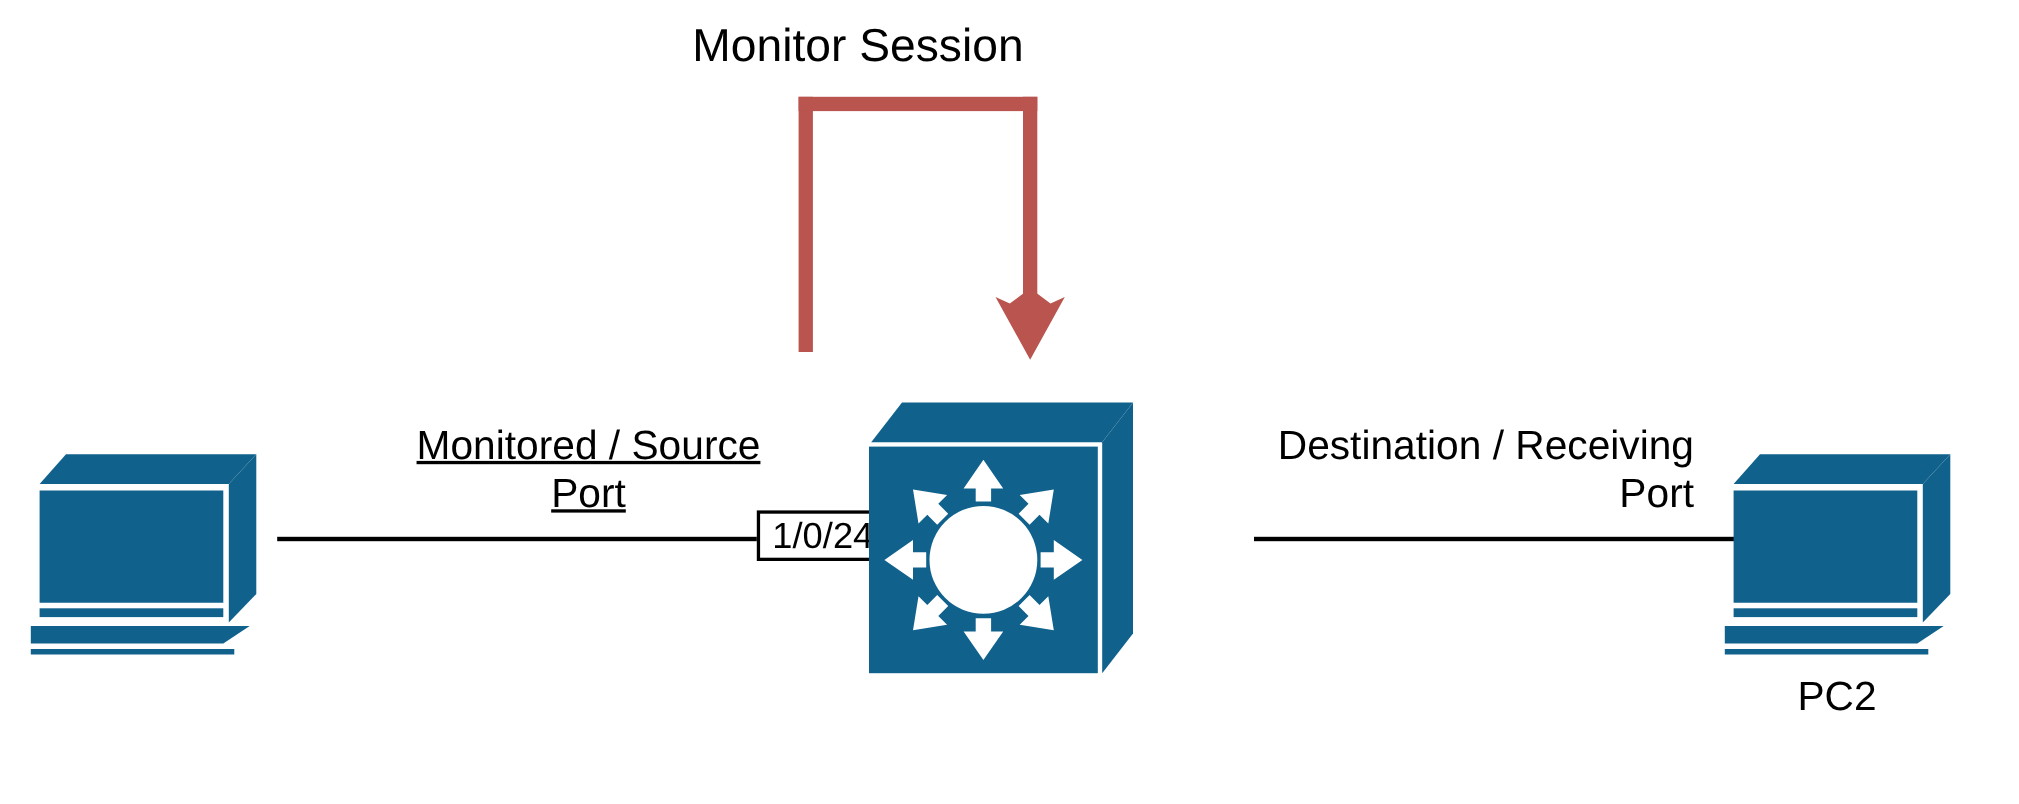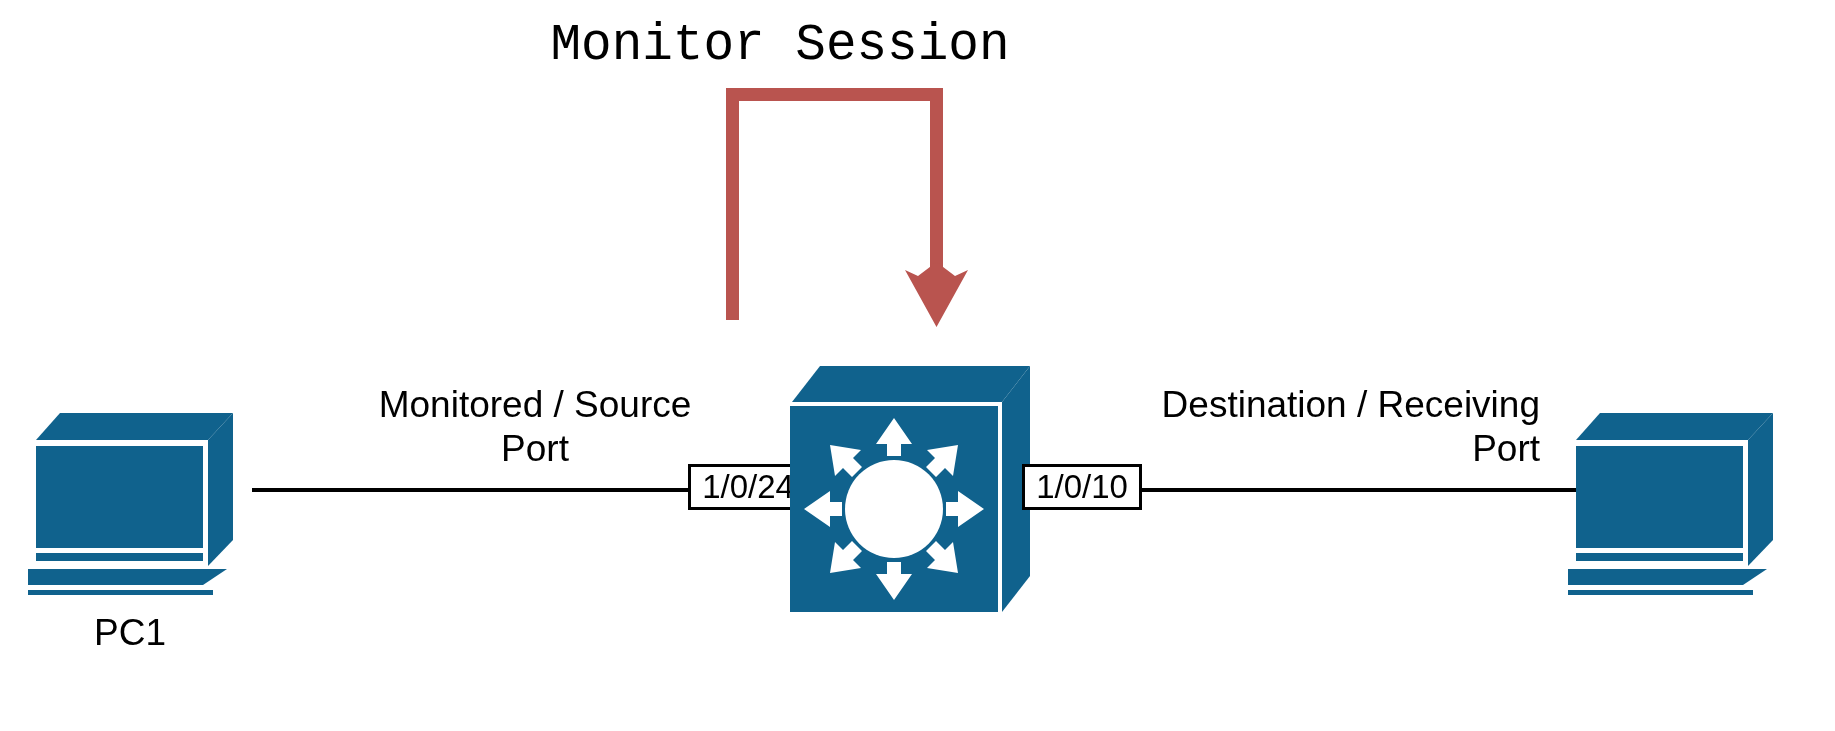--- a/index.html
+++ b/index.html
@@ -20,28 +20,28 @@
     position: absolute;
     white-space: pre;
     text-align: center;
     line-height: 1.18;
     color: #000000;
   }
   #title-monitor-session {
     left: 530px;
     top: 16px;
     width: 500px;
-    font-size: 51px;
-    font-family: Liberation Mono, monospace;
+    font-size: 42px;
   }
   #label-source {
     left: 330px;
     top: 383px;
     width: 410px;
     font-size: 37px;
+    text-decoration: underline;
   }
   #label-destination {
     left: 1040px;
     top: 383px;
     width: 500px;
     font-size: 37px;
     text-align: right;
   }
   #label-pc1 {
     left: 30px;
@@ -176,36 +176,35 @@
       <polygon points="178,85 173,116 165,108 156,117 146,107 155,98 147,90"></polygon>
 
       <polygon points="50,85 81,90 73,98 82,107 72,117 63,108 55,116"></polygon>
 
       <polygon points="178,213 147,208 155,200 146,191 156,181 165,190 173,182"></polygon>
 
       <polygon points="50,213 55,182 63,190 72,181 82,191 73,200 81,208"></polygon>
     </g>
   </svg>
 
-  <div class="portbox" id="port-right">1/0/10</div>
 
   <div class="txt" id="label-destination">Destination / Receiving
 Port</div>
 
   <div class="link" id="link-right"></div>
 
   <svg class="svgbox" id="pc2-icon" viewBox="0 0 230 215">
     <g fill="#10628d">
       <polygon points="32,33 205,33 180,60 8,60"></polygon>
       <polygon points="205,33 205,160 180,186 180,60"></polygon>
       <path d="M8,66 L175,66 L175,168 L8,168 Z M18,76 L165,76 L165,158 L18,158 Z"></path>
       <rect x="26" y="84" width="131" height="66"></rect>
       <rect x="8" y="173" width="167" height="8"></rect>
       <polygon points="0,189 199,189 175,205 0,205"></polygon>
       <polygon points="0,210 185,210 185,215 0,215"></polygon>
     </g>
   </svg>
 
-  <div class="txt" id="label-pc1">PC1</div>
-
-
+
+
+  <div class="txt" id="label-pc2">PC2</div>
 
 </div>
 
 </body></html>

